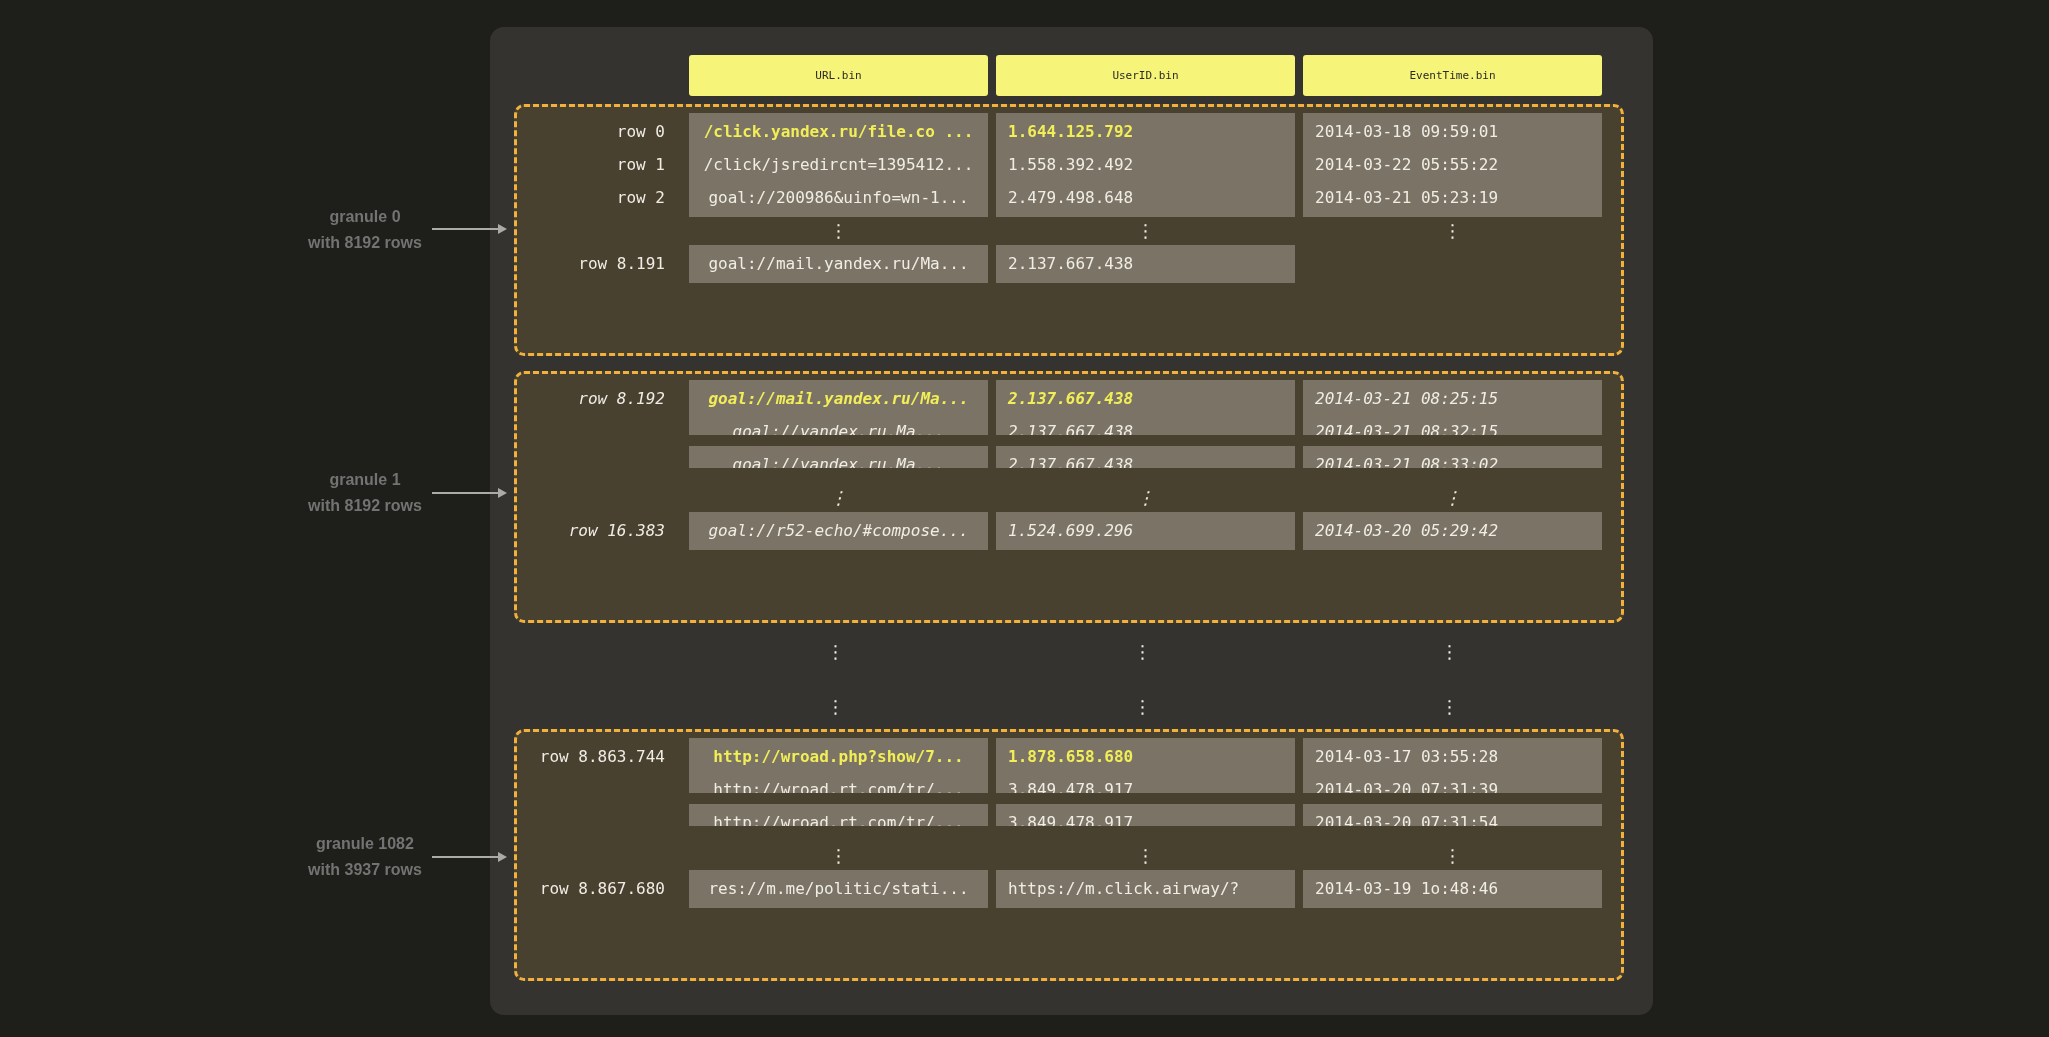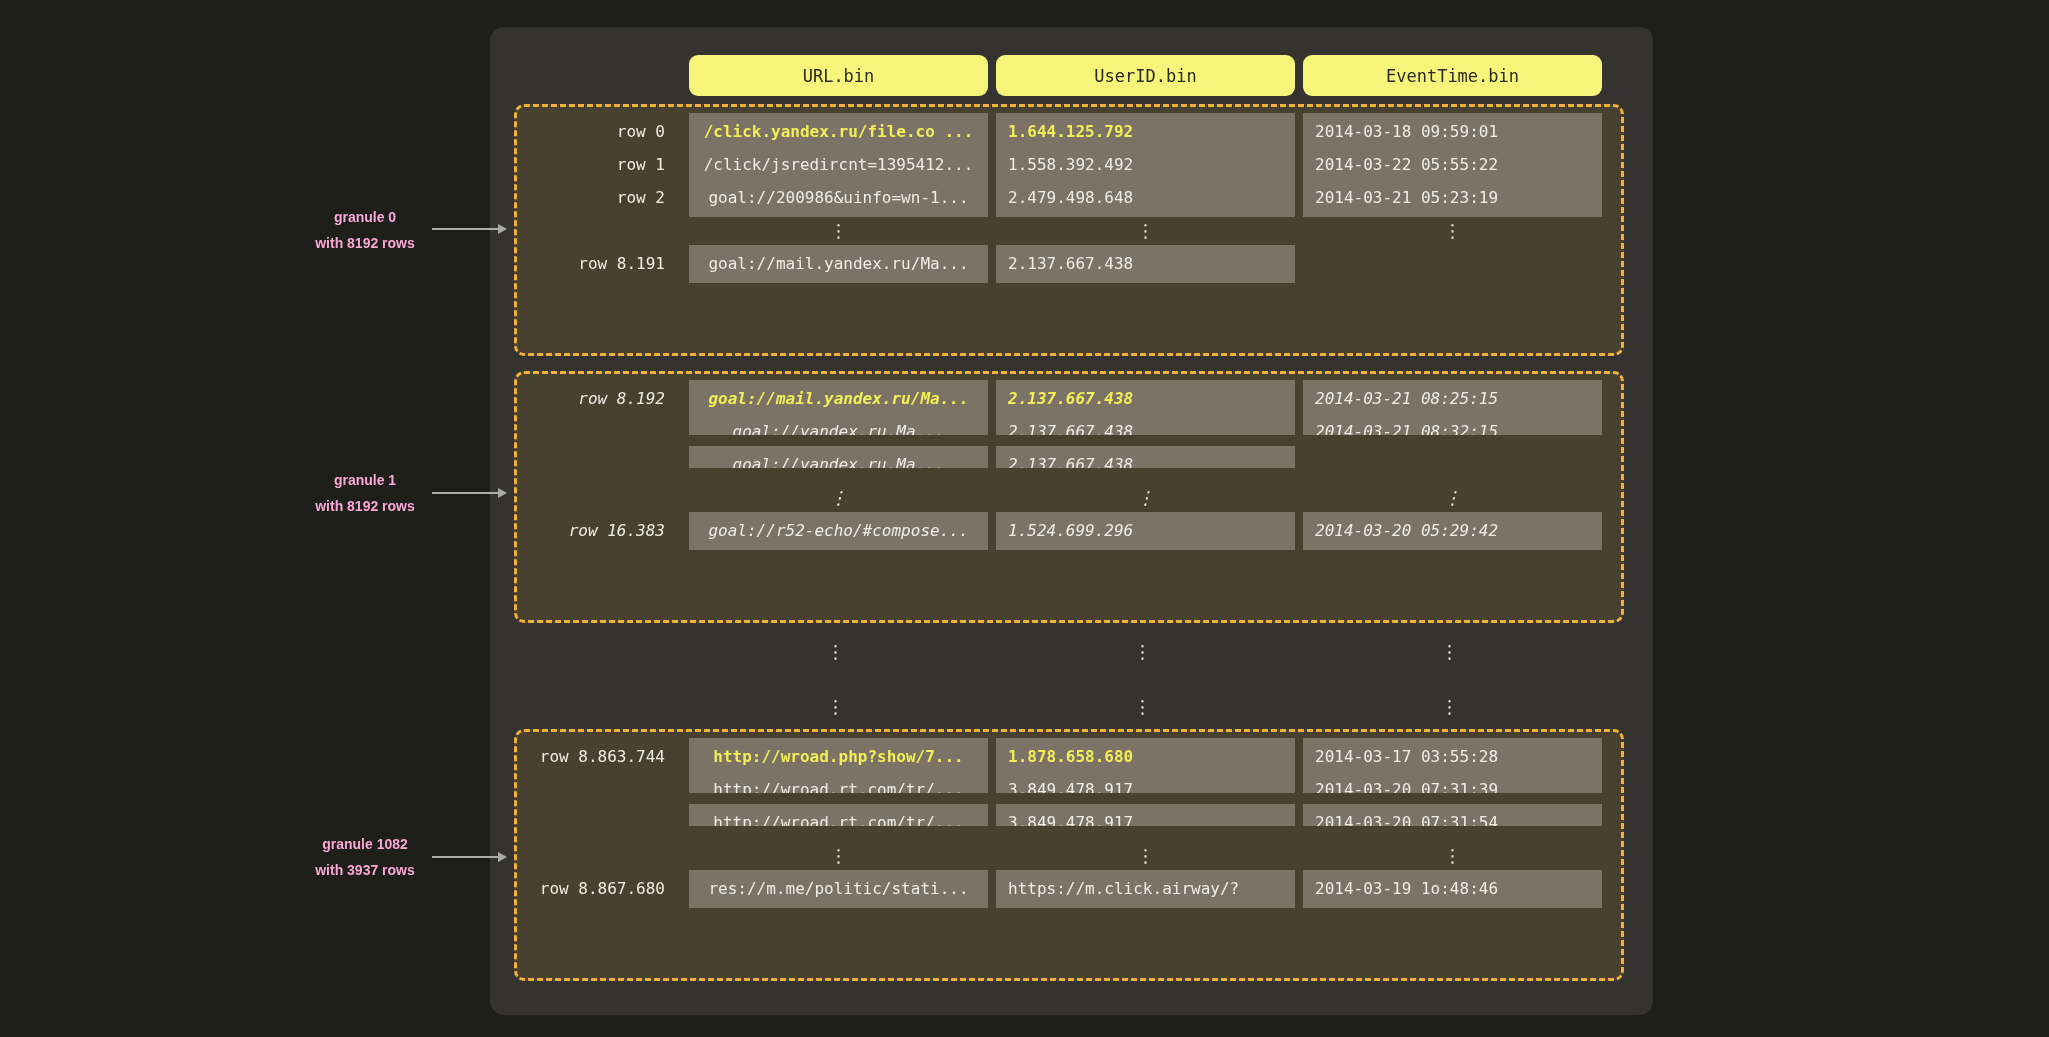--- a/index.html
+++ b/index.html
@@ -8,22 +8,22 @@
     background:#1e1e1b;
     font-family:"DejaVu Sans Mono","Liberation Mono",monospace;
   }
   .panel{
     position:absolute;left:490px;top:27px;width:1163px;height:988px;
     background:#343330;border-radius:14px;
   }
   
   .headers{position:absolute;left:689px;top:55px;display:flex;gap:8px;z-index:3;}
   .pill{
-    width:299px;height:41px;border-radius:9px;background:#f6f57a;
-    color:#2b2a26;font-size:17px;display:flex;align-items:center;justify-content:center;
+    width:299px;height:41px;border-radius:3px;background:#f6f57a;
+    color:#2b2a26;font-size:11px;display:flex;align-items:center;justify-content:center;
   }
   
   .granule-box{
     position:absolute;left:514px;width:1110px;height:252px;box-sizing:border-box;
     border:3px dashed #f1b13c;border-radius:10px;background:#494130;
     padding-top:6px;z-index:2;
   }
   .gb-0{top:104px;} .gb-1{top:371px;font-style:italic;} .gb-2{top:729px;}
   .g-row{
     display:grid;grid-template-columns:164px 299px 299px 299px;
@@ -42,22 +42,22 @@
   .dots-cell{background:transparent;text-align:center;font-size:18px;color:#f0ede5;line-height:38px;}
   
   .sep-row{
     position:absolute;left:514px;width:1110px;z-index:2;
     display:grid;grid-template-columns:164px 299px 299px 299px;column-gap:8px;height:38px;
   }
   .sep-0{top:633px;} .sep-1{top:688px;}
   
   .granule-label{
     position:absolute;left:215px;width:300px;text-align:center;
-    font-family:"Liberation Sans",sans-serif;font-weight:bold;font-size:14px;
-    line-height:26px;color:#f9a8d4;z-index:1;
+    font-family:"Liberation Sans",sans-serif;font-weight:bold;font-size:16px;
+    line-height:26px;color:#737373;z-index:1;
   }
   .gl-0{top:204px;} .gl-1{top:467px;} .gl-2{top:831px;}
   .arrow{position:absolute;left:432px;width:66px;height:2px;background:#ababa9;z-index:1;}
   .ar-0{top:228px;} .ar-1{top:492px;} .ar-2{top:856px;}
   .arrow::after{
     content:'';position:absolute;right:-9px;top:-4px;
     border-left:9px solid #ababa9;border-top:5px solid transparent;border-bottom:5px solid transparent;
   }
 </style>
 </head>
@@ -112,20 +112,21 @@
     <div class="g-row">
       <div class="row-label"></div>
       <div class="cell c-url">goal://yandex.ru.Ma...</div>
       <div class="cell">2.137.667.438</div>
       <div class="cell">2014-03-21 08:32:15</div>
     </div>
     <div class="g-row">
       <div class="row-label"></div>
       <div class="cell c-url">goal://yandex.ru.Ma...</div>
       <div class="cell">2.137.667.438</div>
+      <div class="cell">2014-03-21 08:33:02</div>
     </div>
     <div class="g-row">
       <div class="row-label"></div>
       <div class="dots-cell">⋮</div>
       <div class="dots-cell">⋮</div>
       <div class="dots-cell">⋮</div>
     </div>
     <div class="g-row">
       <div class="row-label">row 16.383</div>
       <div class="cell c-url">goal://r52-echo/#compose...</div>

